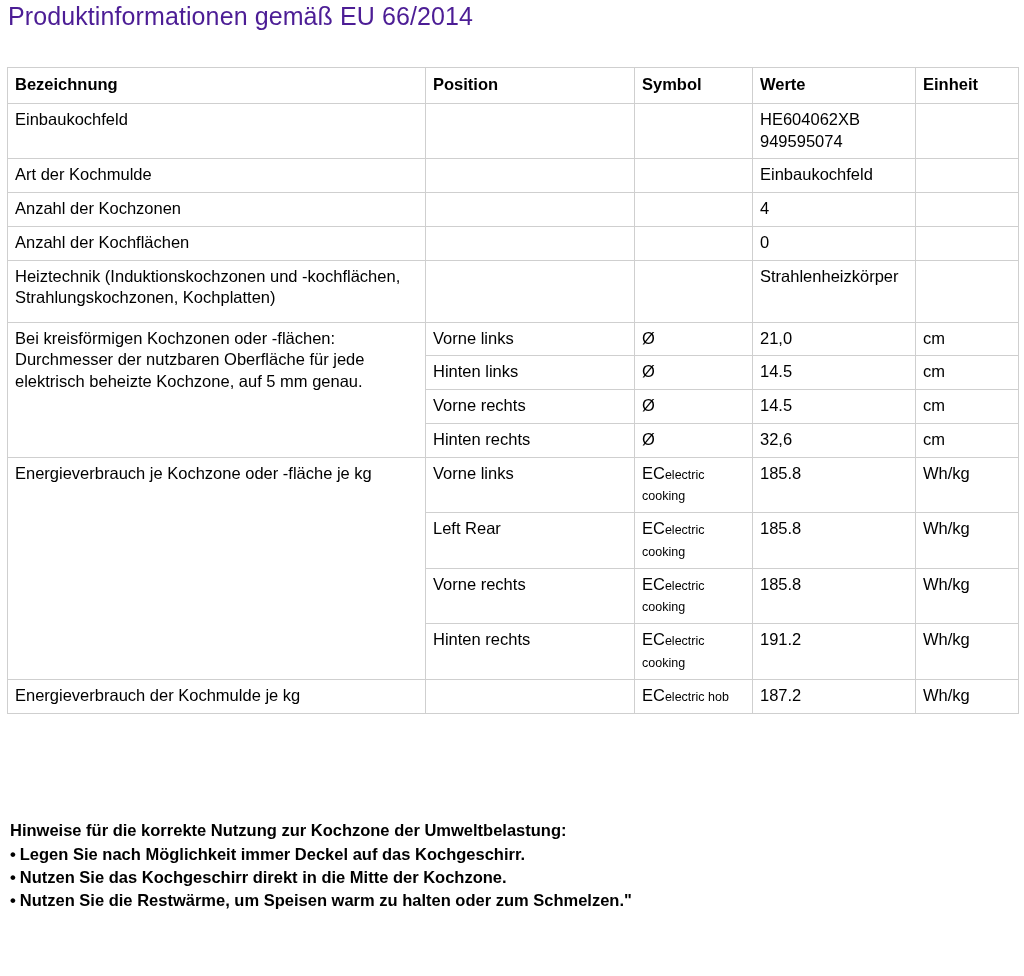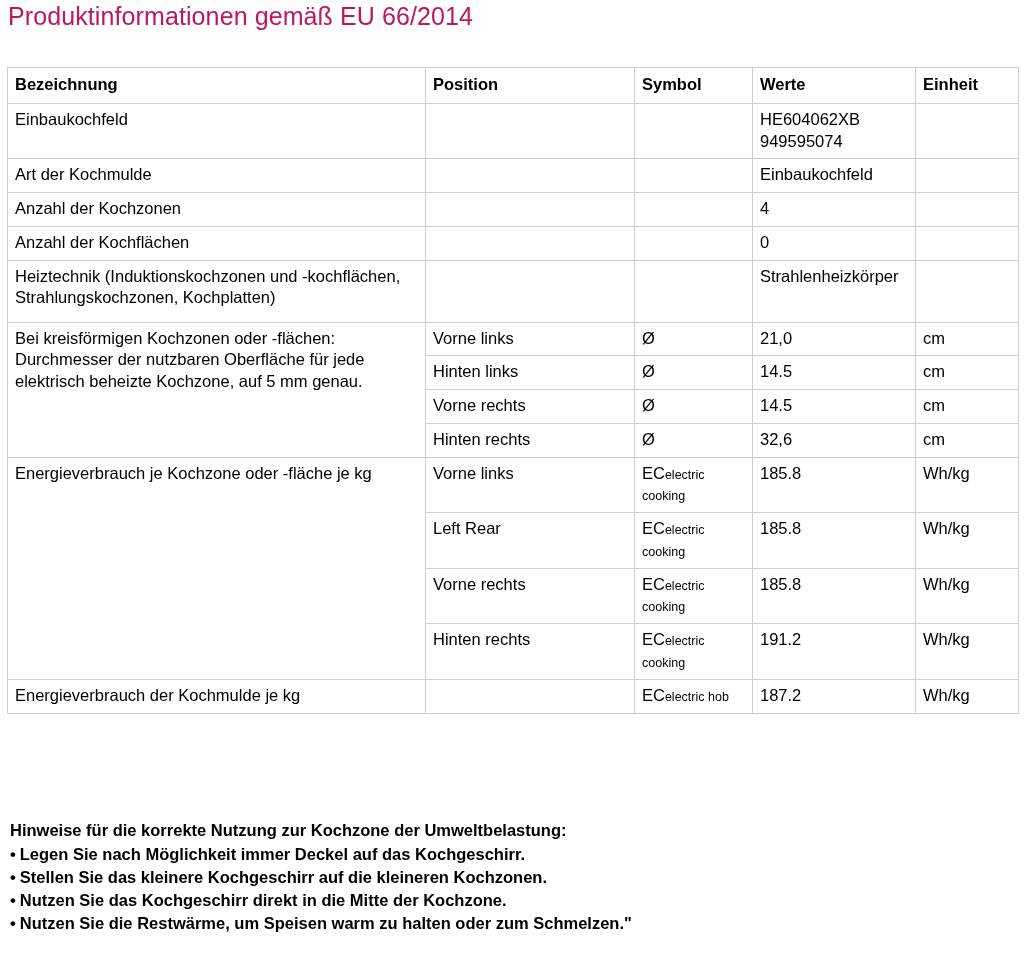--- a/index.html
+++ b/index.html
@@ -21,21 +21,21 @@
     width: 1024px;
     height: 976px;
     box-sizing: border-box;
   }
 
   .doc-title {
     position: absolute;
     left: 8px;
     top: 2px;
     font-size: 25px;
-    color: #be185d;
+    color: #4c1d95;
     letter-spacing: 0.1px;
     white-space: nowrap;
   }
 
   table.spec {
     position: absolute;
     left: 7px;
     top: 67px;
     width: 1011px;
     border-collapse: collapse;
@@ -240,19 +240,18 @@
       </tr>
 
     </tbody>
   </table>
 
 
   <div class="tips">
     <div class="tip-head">Hinweise für die korrekte Nutzung zur Kochzone der Umweltbelastung:</div>
     <ul>
       <li><span class="bullet">•</span><span>Legen Sie nach Möglichkeit immer Deckel auf das Kochgeschirr.</span></li>
-      <li><span class="bullet">•</span><span>Stellen Sie das kleinere Kochgeschirr auf die kleineren Kochzonen.</span></li>
       <li><span class="bullet">•</span><span>Nutzen Sie das Kochgeschirr direkt in die Mitte der Kochzone.</span></li>
       <li><span class="bullet">•</span><span>Nutzen Sie die Restwärme, um Speisen warm zu halten oder zum Schmelzen."</span></li>
     </ul>
   </div>
 
 </div>
 
 </body></html>

